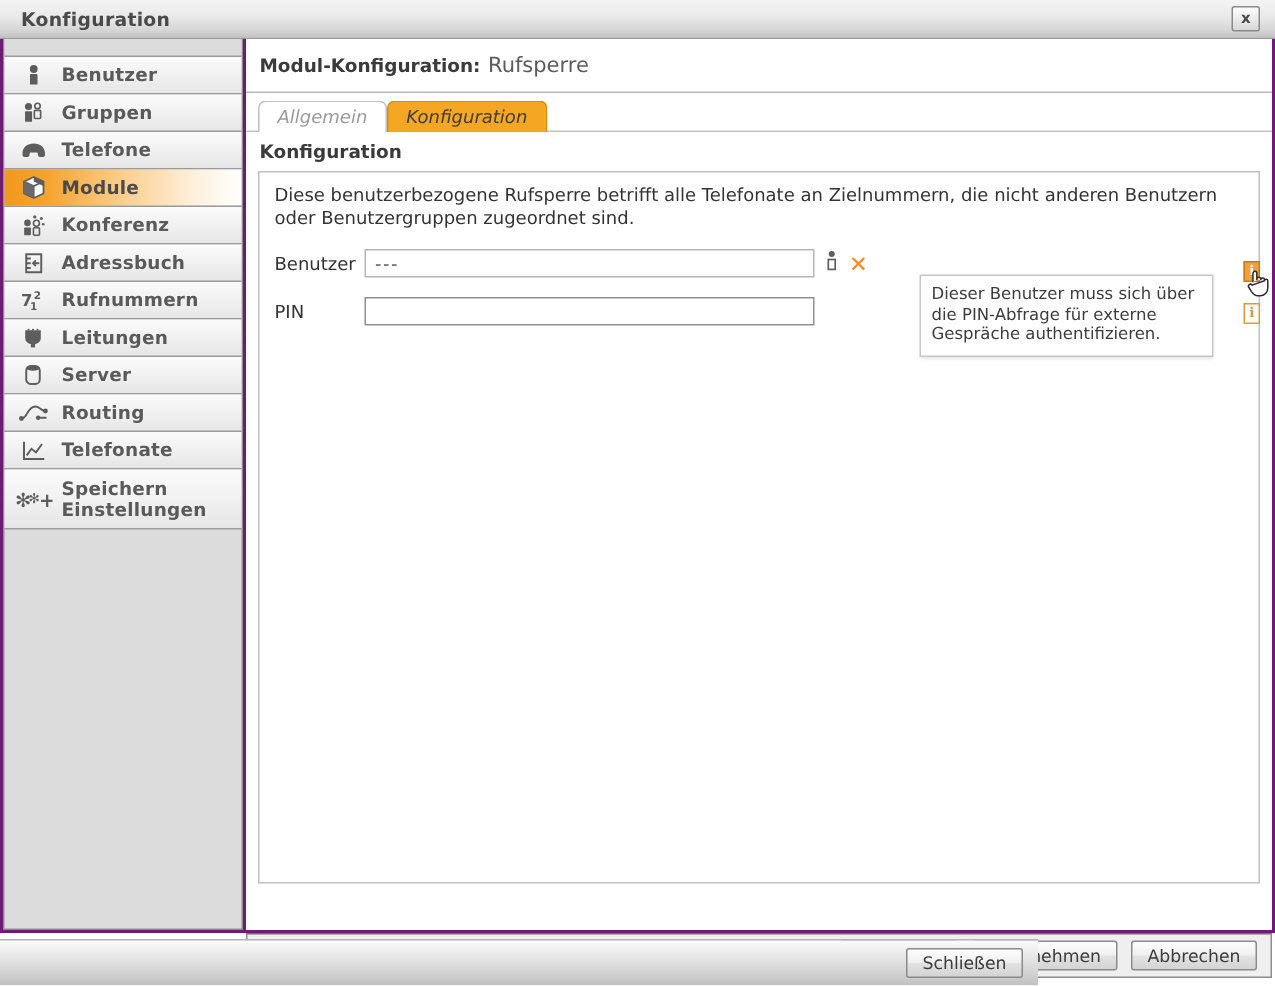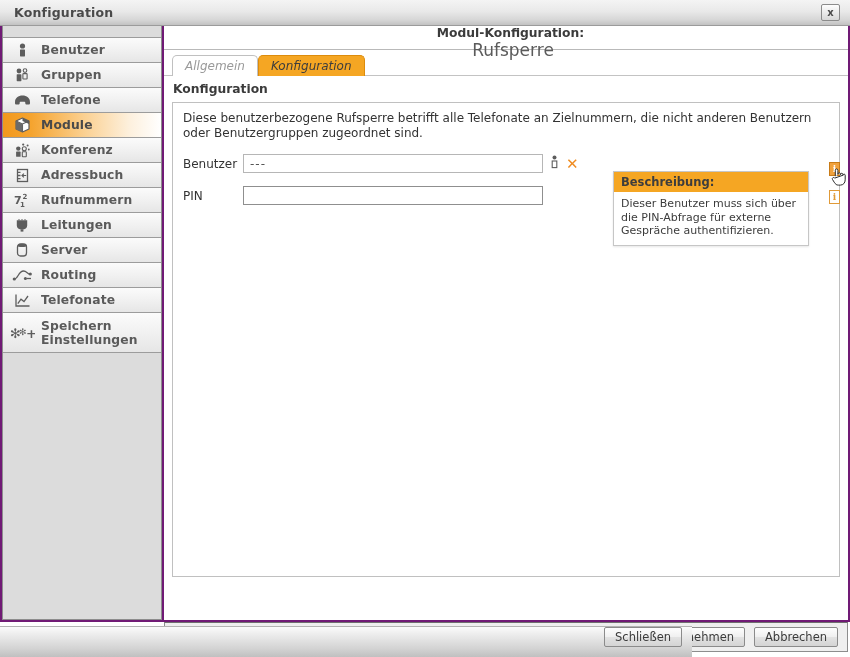--- a/index.html
+++ b/index.html
@@ -123,35 +123,34 @@
   
   .content {
     position: absolute;
     left: 164px; top: 0px;
     width: 684px;
     height: 594px;
     background: #ffffff;
     box-sizing: border-box;
   }
   .module-head {
-    height: 24px;
+    height: 36px;
     border-bottom: 1px solid #b9b9b9;
     display: flex;
     align-items: center;
     padding-left: 9px;
     box-sizing: border-box;
-    flex-direction: column;
   }
   .module-head b {
     font-size: 12.3px;
     color: #3b3b3b;
     font-weight: bold;
   }
   .module-head span.mod-val {
-    font-size: 17px;
+    font-size: 14px;
     color: #5b5b5b;
     margin-left: 5px;
     text-align: right;
   }
 
   
   .tabrow {
     position: relative;
     height: 21px;
     margin-top: 5px;
@@ -361,20 +360,21 @@
   .winfooter {
     position: absolute;
     left: 0;
     top: 626px;
     width: 692px;
     height: 31px;
     background: linear-gradient(to bottom, #fbfbfb 0%, #eeeeee 22%, #d3d3d3 72%, #c0c0c0 100%);
     border-top: 1px solid #b3b3b3;
     box-sizing: border-box;
     display: flex;
+    align-items: center;
     justify-content: flex-end;
     padding-right: 10px;
   }
 </style>
 </head>
 <body>
 
 <div id="window">
 
   <div class="titlebar">
@@ -559,21 +559,20 @@
               <span class="icon-x">✕</span>
             </div>
           </div>
 
           <div class="formrow">
             <div class="formlabel">PIN</div>
             <input class="input-plain" type="text" value="" style="">
           </div>
 
           <div class="tooltip">
-            <div class="tooltip-head">Beschreibung:</div>
             <div class="tooltip-body">Dieser Benutzer muss sich über die PIN-Abfrage für externe Gespräche authentifizieren.</div>
           </div>
 
           <div class="info-icon filled" style="right:-1px; top:59px;">i</div>
           <div class="info-icon hollow" style="right:-1px; top:87px;">i</div>
 
           <div class="cursor" style="right:-8px; top:64px;">
             <svg width="16" height="22" viewBox="0 0 16 22">
               <path d="M4.3 9.2V3.3c0-.8.6-1.4 1.3-1.4s1.3.6 1.3 1.4v4.4m0-.6c0-.7.6-1.3 1.3-1.3s1.3.6 1.3 1.3v.7m0-.3c0-.7.6-1.2 1.2-1.2s1.3.5 1.3 1.2v.9m0-.2c0-.6.5-1.1 1.1-1.1s1.1.5 1.1 1.1v4.6c0 3-1.9 5.3-4.8 5.3H7.4c-2 0-2.7-.7-4.2-2.9l-1.7-2.7c-.4-.6-.2-1.4.4-1.8.6-.4 1.4-.2 1.8.4z" fill="#ffffff" stroke="#2b2b2b" stroke-width="1"></path>
             </svg>

